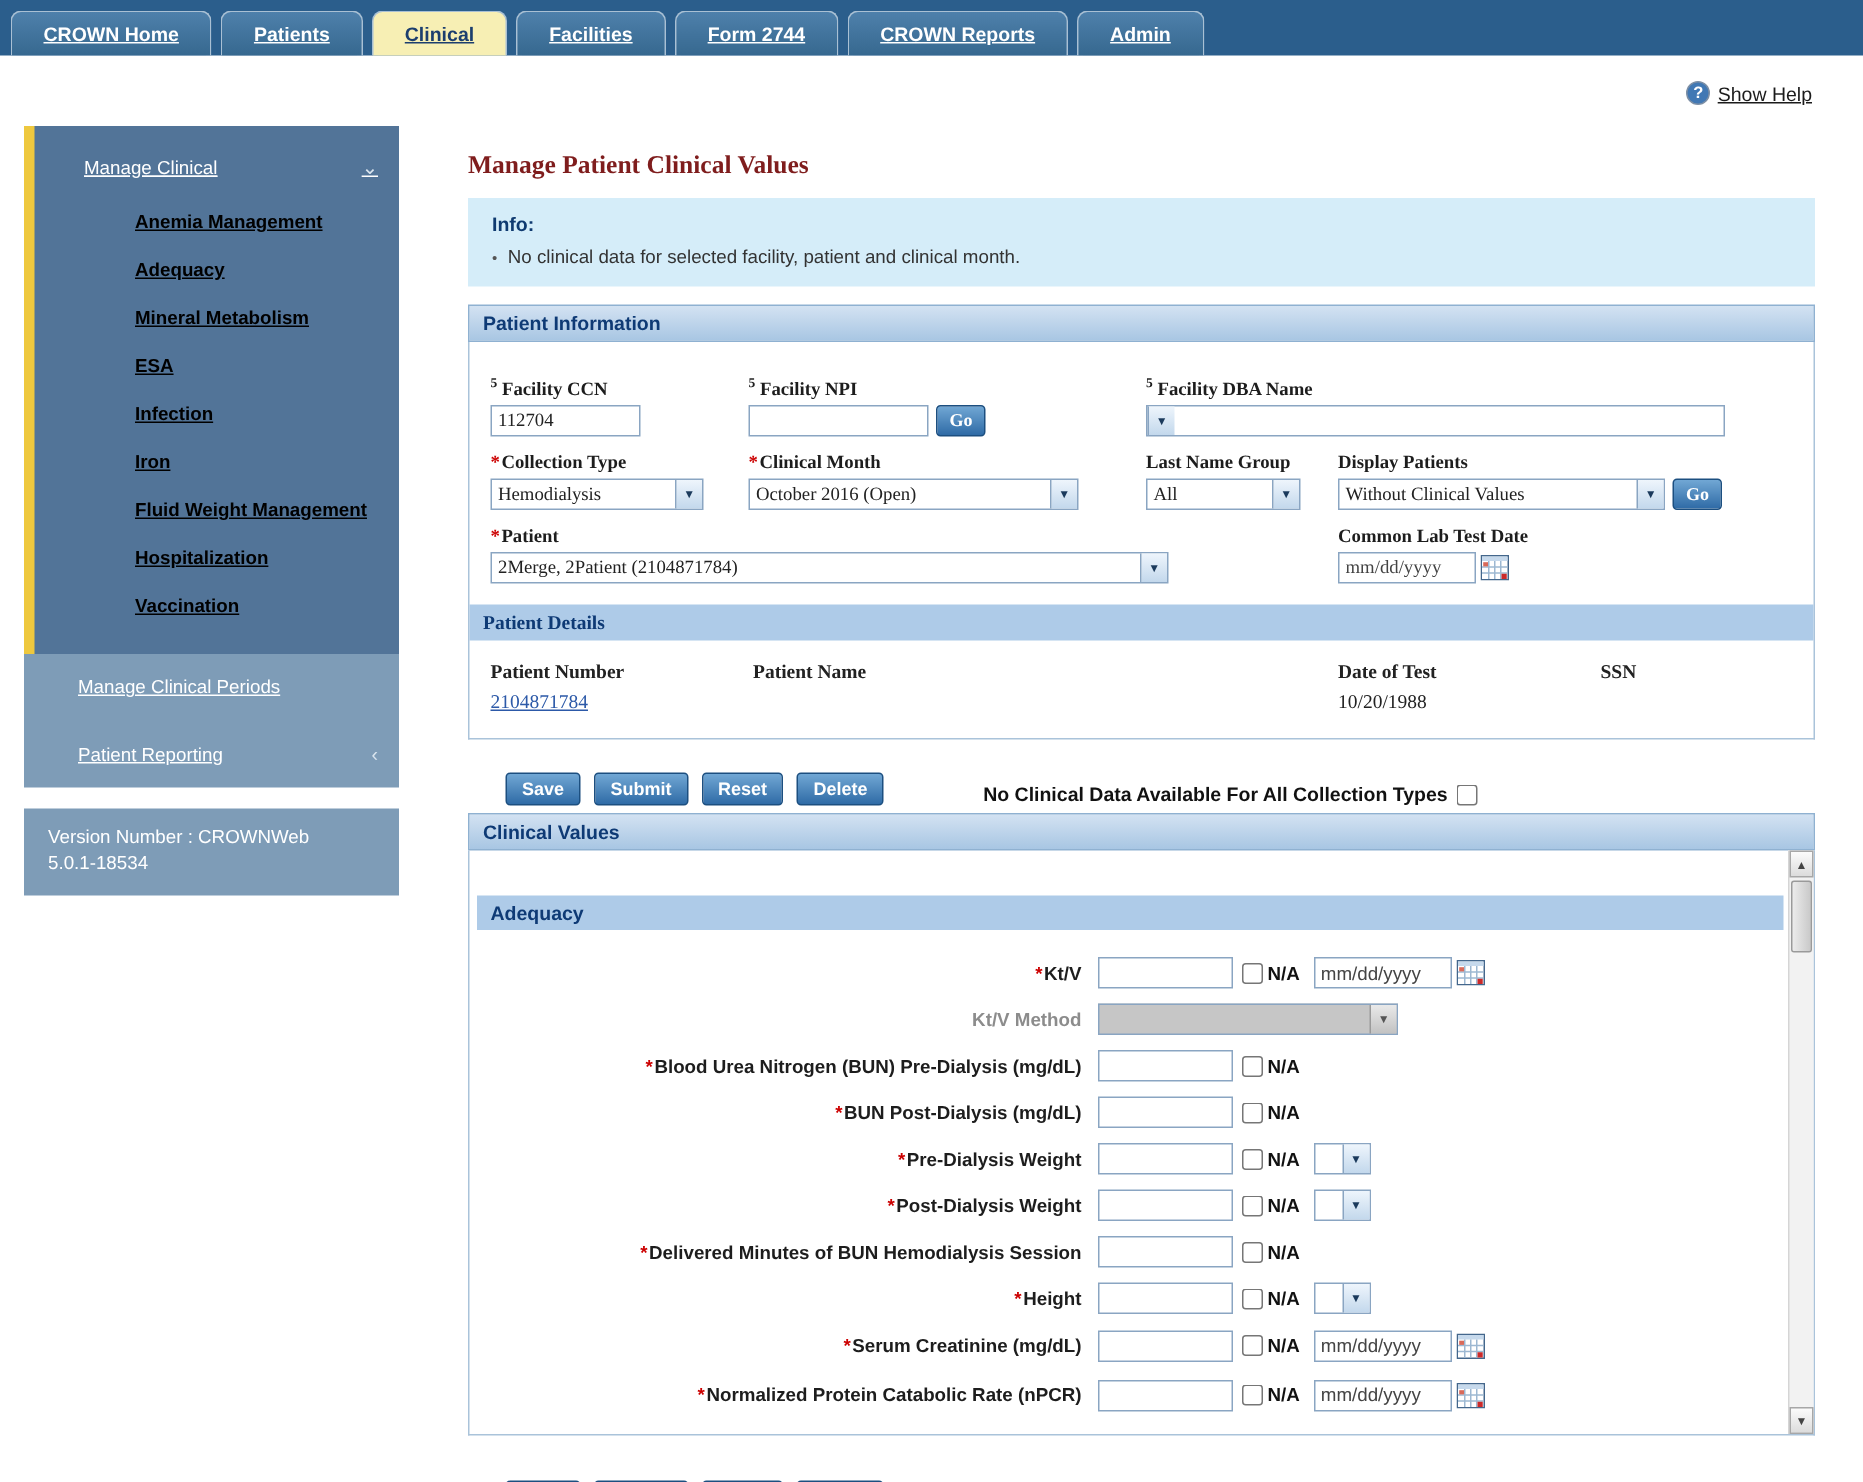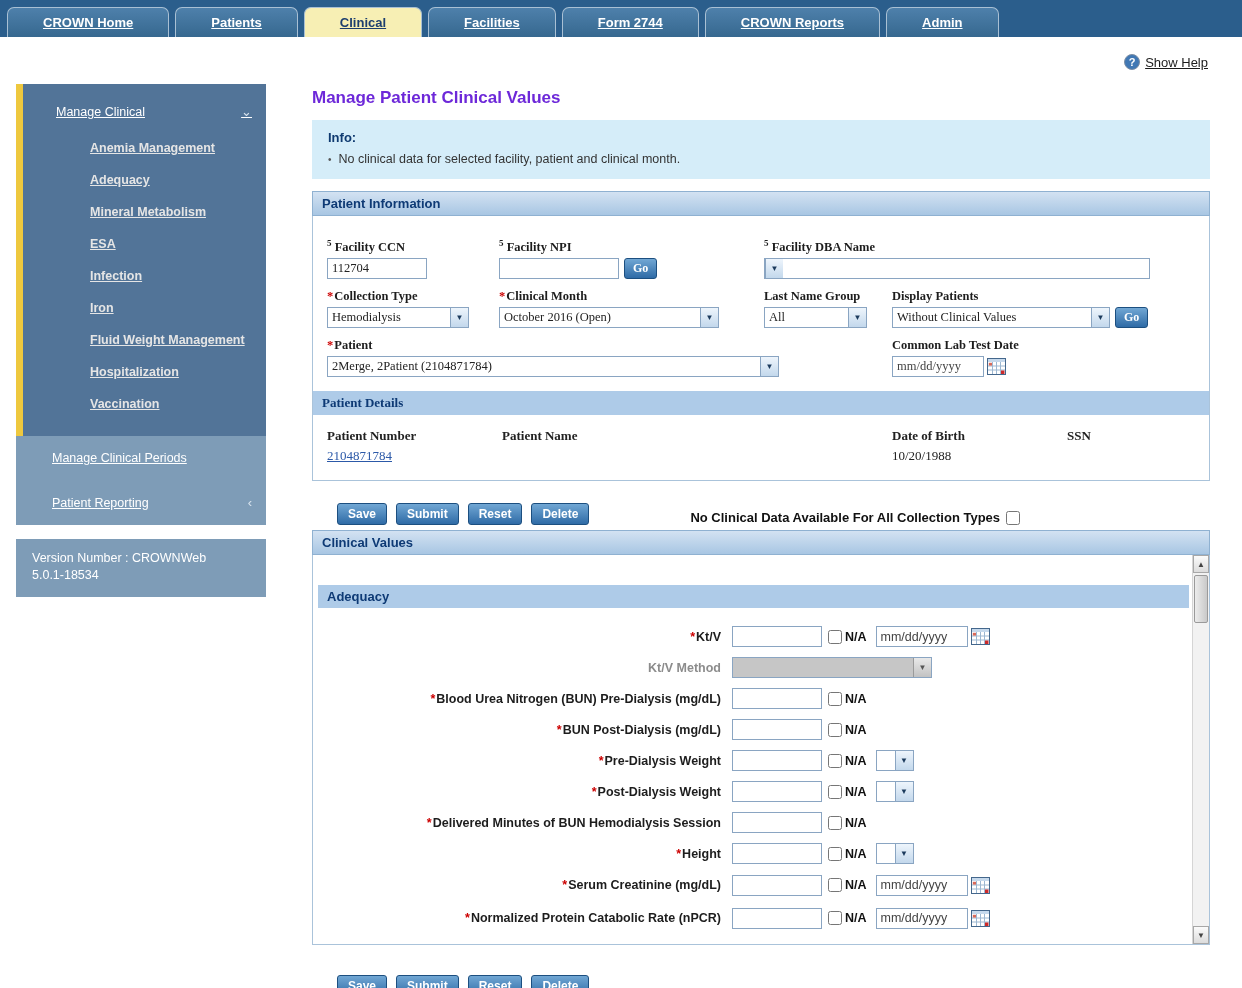--- a/index.html
+++ b/index.html
@@ -3,45 +3,45 @@
 <meta charset="utf-8">
 <style>
   * { box-sizing: border-box; }
   body {
     margin: 0; width: 1242px; height: 988px; overflow: hidden;
     background: #fff; font-family: "Liberation Sans", sans-serif; color: #222;
   }
   
   .tabbar { height: 37px; background: #2b5e8c; display: flex; align-items: flex-end; padding-left: 7px; gap: 6px; }
   .tab {
-    height: 30px; display: flex; align-items: center; padding: 0 35px;
+    height: 30px; display: flex; align-items: center; padding: 0 21px;
     background: linear-gradient(#4e80ab, #36688f); border: 1px solid #a9c0d4; border-bottom: none;
     border-radius: 7px 7px 0 0; color: #fff; font-size: 13px; font-weight: bold;
     text-decoration: underline; cursor: pointer; white-space: nowrap; text-align: center;
   }
   .tab.active { background: #f7efb4; color: #1c3e6e; }
   
   .help-row { display: flex; justify-content: flex-end; align-items: center; gap: 5px; padding: 17px 34px 0 0; font-size: 13px; }
   .help-icon { width: 16px; height: 16px; border-radius: 50%; background: #4178b4; border: 1px solid #7d8fa5; color: #fff; font-size: 11px; font-weight: bold; display: flex; align-items: center; justify-content: center; cursor: pointer; }
   .help-label { color: #1b1b1b; text-decoration: underline; cursor: pointer; }
   
   .layout { display: flex; margin-top: 14px; }
   
   .sidebar { width: 250px; margin-left: 16px; flex: none; font-size: 12.5px; }
   .side-main { background: #527498; border-left: 7px solid #eec83e; padding: 10px 0 16px; }
   .side-hd { color: #fff; text-decoration: underline; padding: 10px 14px 13px 33px; display: flex; justify-content: space-between; align-items: center; cursor: pointer; }
   .chev { color: #d9e4ee; font-size: 13px; text-decoration: none; }
-  .side-item { display: block; color: #e5e5e5; font-weight: bold; text-decoration: underline; padding: 9px 0 9px 67px; cursor: pointer; }
+  .side-item { display: block; color: #000000; font-weight: bold; text-decoration: underline; padding: 9px 0 9px 67px; cursor: pointer; }
   .side-light { background: #7e9cb7; }
   .side-light .side-link { display: flex; justify-content: space-between; align-items: center; color: #fff; text-decoration: none; padding: 15px 14px 15px 36px; cursor: pointer; }
   .side-link .lbl { text-decoration: underline; }
   .version-box { margin-top: 14px; background: #7e9cb7; color: #fff; padding: 11px 16px; line-height: 17px; min-height: 58px; }
   
   .main { flex: 1; margin: 0 32px 0 46px; min-width: 0; }
-  .page-title { font-size: 17px; font-weight: bold; color: #6d28d9; margin: 4px 0 12px; }
+  .page-title { font-size: 17px; font-weight: bold; color: #7f1d1d; margin: 16px 0 12px; font-family: Liberation Serif, serif; }
   .info-box { background: #d5edf9; padding: 10px 16px 13px; margin-bottom: 12px; }
   .info-title { color: #0f3a70; font-weight: bold; font-size: 13px; margin-bottom: 7px; }
   .info-item { font-size: 12.5px; color: #333; display: flex; gap: 7px; align-items: baseline; }
   .bullet { font-size: 10px; color: #555; }
   .panel-hd { background: linear-gradient(#d3e2f2, #a8c6e3); border: 1px solid #8fb1d1; padding: 4px 9px; font-weight: bold; font-size: 13px; color: #0e3a75; }
   .panel { border: 1px solid #aac3da; border-top: none; background: #fff; font-family: Liberation Serif, serif; }
   
   .pi-body { padding: 22px 14px 0; }
   .fi-row { display: flex; margin-bottom: 10px; }
   .fg { display: flex; flex-direction: column; }
@@ -59,21 +59,21 @@
   .btn { background: linear-gradient(#71a7d4, #2f6ba6); border: 1px solid #1c4f80; border-radius: 3px; color: #fff; font-weight: bold; font-size: 12px; padding: 3px 10px; font-family: inherit; cursor: pointer; }
   .btn.sm { padding: 2px 8px; margin-left: 5px; }
   .cal { display: inline-flex; margin-left: 3px; cursor: pointer; }
   .sub-hd { background: #aecbe8; padding: 4px 9px; font-weight: bold; font-size: 13px; color: #0e3a75; margin-top: 12px; }
   .pd-body { display: flex; padding: 13px 14px 16px; font-size: 13px; }
   .pd-label { font-weight: bold; margin-bottom: 4px; }
   .lnk { color: #2c59a8; text-decoration: underline; cursor: pointer; }
   
   .actions-row { display: flex; align-items: flex-end; gap: 9px; margin: 22px 0 5px; padding-left: 25px; }
   .actions-row.bottom { margin: 30px 0 0; }
-  .ncd { display: flex; align-items: center; gap: 6px; font-weight: bold; font-size: 13px; margin-left: 92px; color: #111; }
+  .ncd { display: flex; align-items: center; gap: 6px; font-weight: bold; font-size: 13px; margin-left: 57px; color: #111; }
   .cb { width: 14px; height: 14px; margin: 0; cursor: pointer; }
   .cv-wrap { position: relative; border: 1px solid #aac3da; border-top: none; height: 390px; }
   .cv-scrollarea { margin-right: 17px; height: 100%; overflow: hidden; padding-top: 30px; }
   .cv-sec-hd { background: #aecbe8; margin: 0 3px 13px 5px; padding: 4px 9px; font-weight: bold; font-size: 13px; color: #0e3a75; }
   .cv-row { display: flex; align-items: center; height: 31px; }
   .cv-label { width: 408px; text-align: right; font-size: 12.5px; font-weight: bold; color: #1d1d1d; flex: none; }
   .cv-label.dim { color: #8c8c8c; }
   .cv-input { width: 90px; margin-left: 11px; flex: none; }
   .cv-row .cb { margin-left: 6px; }
   .na { font-weight: bold; font-size: 12.5px; margin-left: 3px; color: #111; }
@@ -242,21 +242,21 @@
       <div class="sub-hd">Patient Details</div>
       <div class="pd-body">
         <div style="width:175px">
           <div class="pd-label">Patient Number</div>
           <a class="lnk">2104871784</a>
         </div>
         <div style="width:390px">
           <div class="pd-label">Patient Name</div>
         </div>
         <div style="width:175px">
-          <div class="pd-label">Date of Birth</div>
+          <div class="pd-label">Date of Test</div>
           <div>10/20/1988</div>
         </div>
         <div>
           <div class="pd-label">SSN</div>
           <div></div>
         </div>
       </div>
     </div>
 
     <div class="actions-row">

